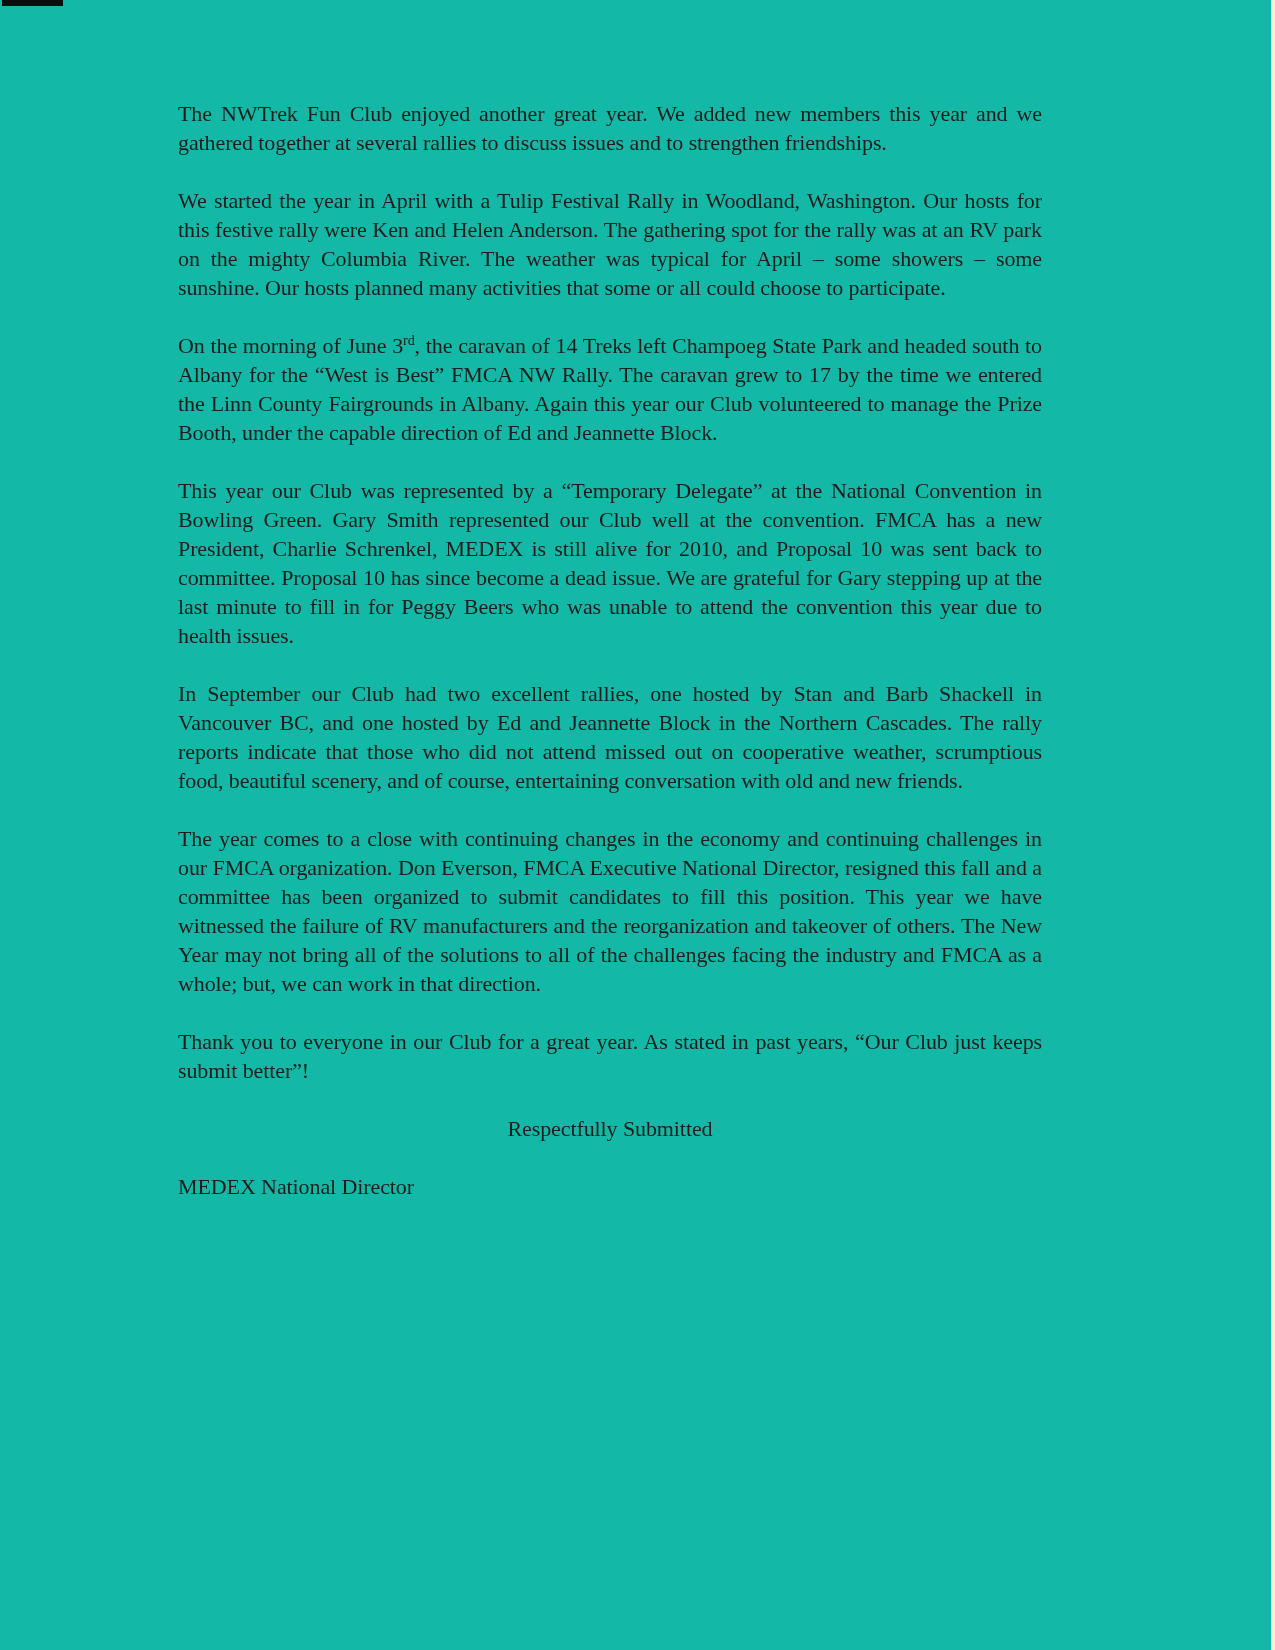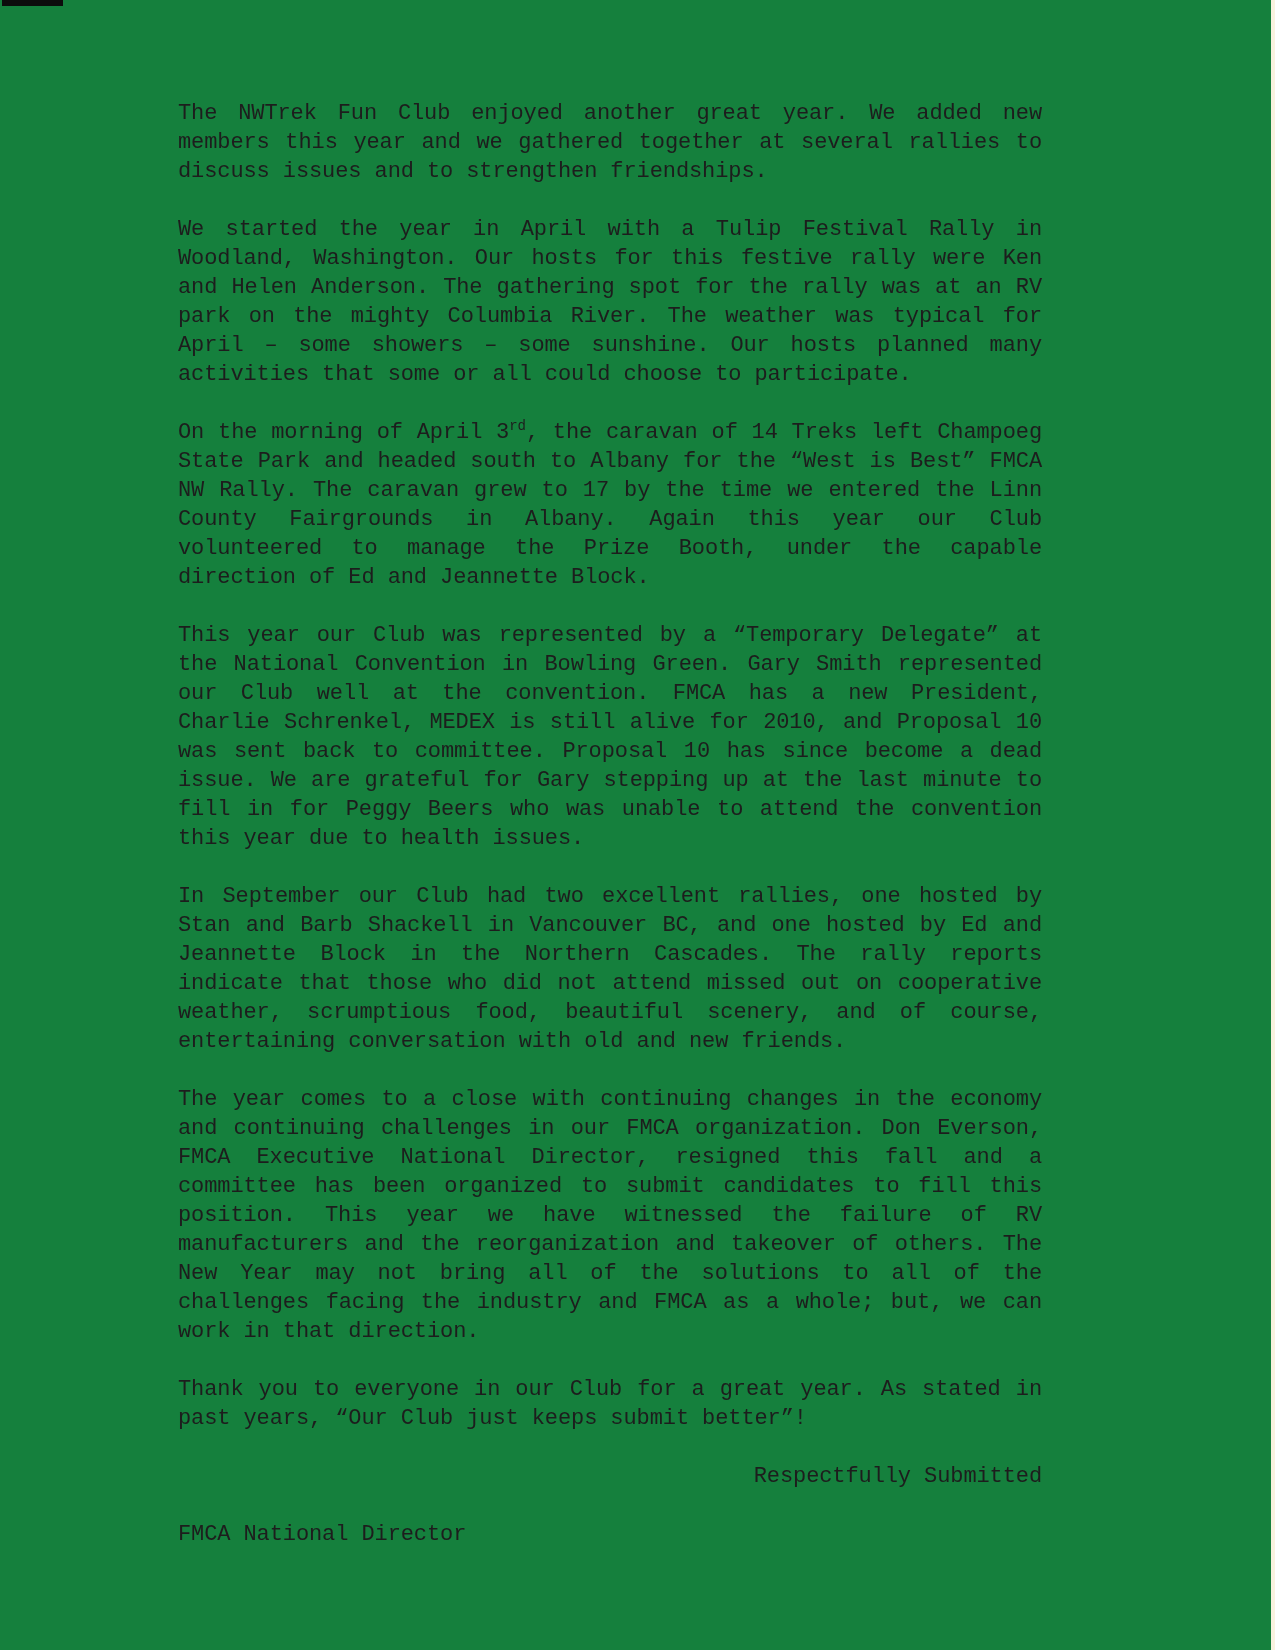--- a/index.html
+++ b/index.html
@@ -4,23 +4,23 @@
 <style>
   html, body {
     margin: 0;
     padding: 0;
     background: #ffffff;
   }
   .page {
     position: relative;
     width: 1275px;
     height: 1650px;
-    background: #15803d;
+    background: #14b8a6;
     overflow: hidden;
-    font-family: Liberation Mono, monospace;
+    font-family: Liberation Serif, serif;
   }
   .scan-mark {
     position: absolute;
     left: 2px;
     top: 0;
     width: 61px;
     height: 6px;
     background: #0c0c0c;
   }
   .edge-tint {
@@ -39,21 +39,21 @@
     color: #1d1d1d;
     font-size: 22px;
     line-height: 29px;
     letter-spacing: -0.1px;
   }
   .content p {
     margin: 0 0 29px 0;
     text-align: justify;
   }
   .content p.no-justify {
-    text-align: right;
+    text-align: center;
   }
   sup {
     font-size: 0.64em;
     line-height: 0;
     vertical-align: super;
   }
   .signature-line {
     margin: 0;
     text-align: left;
     line-height: 30px;
@@ -66,30 +66,30 @@
   <div class="scan-mark"></div>
   <div class="edge-tint"></div>
 
   <div class="content">
     <p>The NWTrek Fun Club enjoyed another great year.  We added new members this year and we gathered together at several rallies to discuss issues and to strengthen friendships.</p>
 
     <p>We started the year in April with a Tulip Festival Rally in Woodland, Washington.  Our hosts for this festive rally were Ken and Helen Anderson.  The gathering spot for the rally was at an RV park on the mighty Columbia River.  The weather was typical for April – some showers – some sunshine.  Our hosts planned many activities that some or all could choose to participate.</p>
 
 
     <p>
-      <span>On the morning of April 3</span><sup>rd</sup><span>, the caravan of 14 Treks left Champoeg State Park and headed south to Albany for the “West is Best” FMCA NW Rally.  The caravan grew to 17 by the time we entered the Linn County Fairgrounds in Albany.  Again this year our Club volunteered to manage the Prize Booth, under the capable direction of Ed and Jeannette Block.</span>
+      <span>On the morning of June 3</span><sup>rd</sup><span>, the caravan of 14 Treks left Champoeg State Park and headed south to Albany for the “West is Best” FMCA NW Rally.  The caravan grew to 17 by the time we entered the Linn County Fairgrounds in Albany.  Again this year our Club volunteered to manage the Prize Booth, under the capable direction of Ed and Jeannette Block.</span>
     </p>
 
     <p>This year our Club was represented by a “Temporary Delegate” at the National Convention in Bowling Green.  Gary Smith represented our Club well at the convention.  FMCA has a new President, Charlie Schrenkel, MEDEX is still alive for 2010, and Proposal 10 was sent back to committee.  Proposal 10 has since become a dead issue.  We are grateful for Gary stepping up at the last minute to fill in for Peggy Beers who was unable to attend the convention this year due to health issues.</p>
 
     <p>In September our Club had two excellent rallies, one hosted by Stan and Barb Shackell in Vancouver BC, and one hosted by Ed and Jeannette Block in the Northern Cascades.  The rally reports indicate that those who did not attend missed out on cooperative weather, scrumptious food, beautiful scenery, and of course, entertaining conversation with old and new friends.</p>
 
     <p>The year comes to a close with continuing changes in the economy and continuing challenges in our FMCA organization.  Don Everson, FMCA Executive National Director, resigned this fall and a committee has been organized to submit candidates to fill this position.  This year we have witnessed the failure of RV manufacturers and the reorganization and takeover of others.  The New Year may not bring all of the solutions to all of the challenges facing the industry and FMCA as a whole; but, we can work in that direction.</p>
 
     <p>Thank you to everyone in our Club for a great year.  As stated in past years, “Our Club just keeps submit better”!</p>
 
     <p class="no-justify">Respectfully Submitted</p>
 
     <div class="signature-block">
-      <p class="signature-line">FMCA National Director</p>
+      <p class="signature-line">MEDEX National Director</p>
     </div>
   </div>
 </div>
 
 </body></html>

